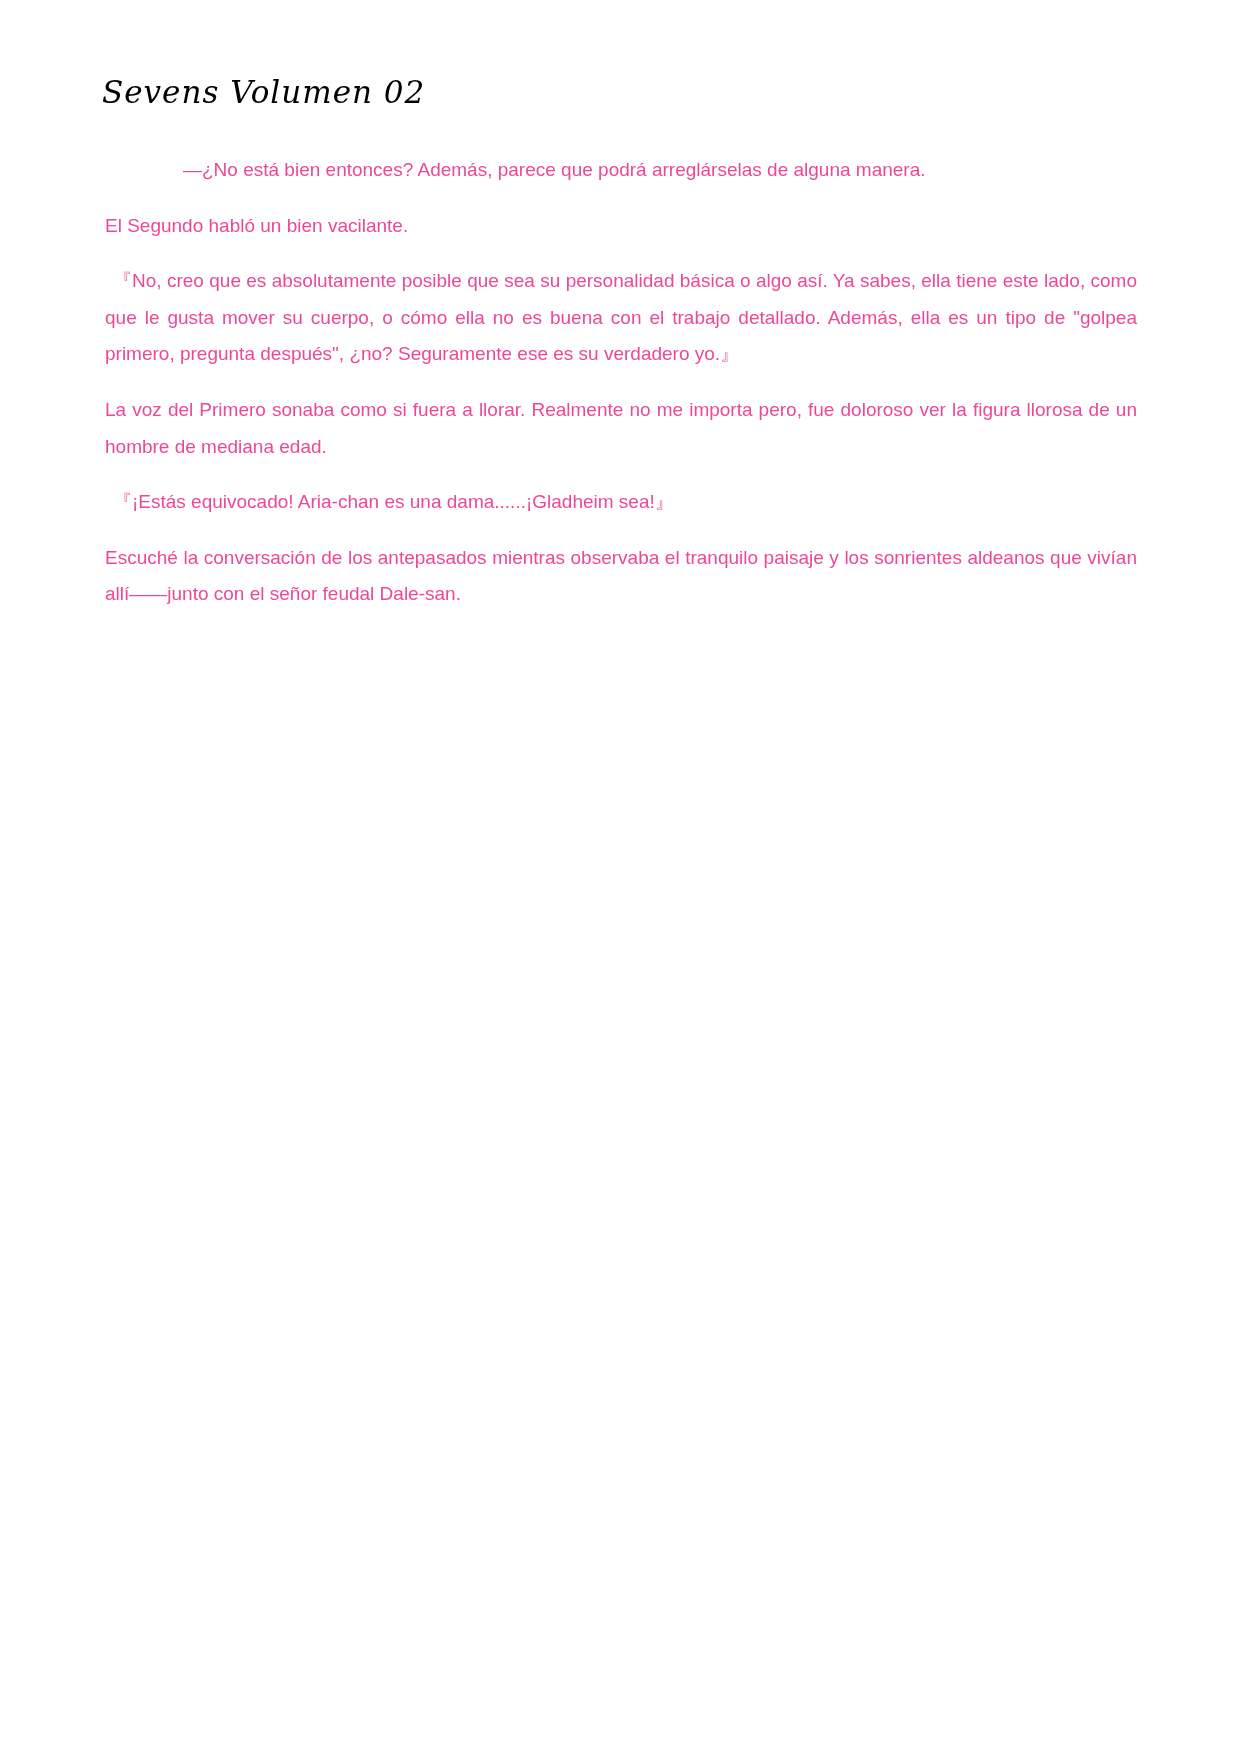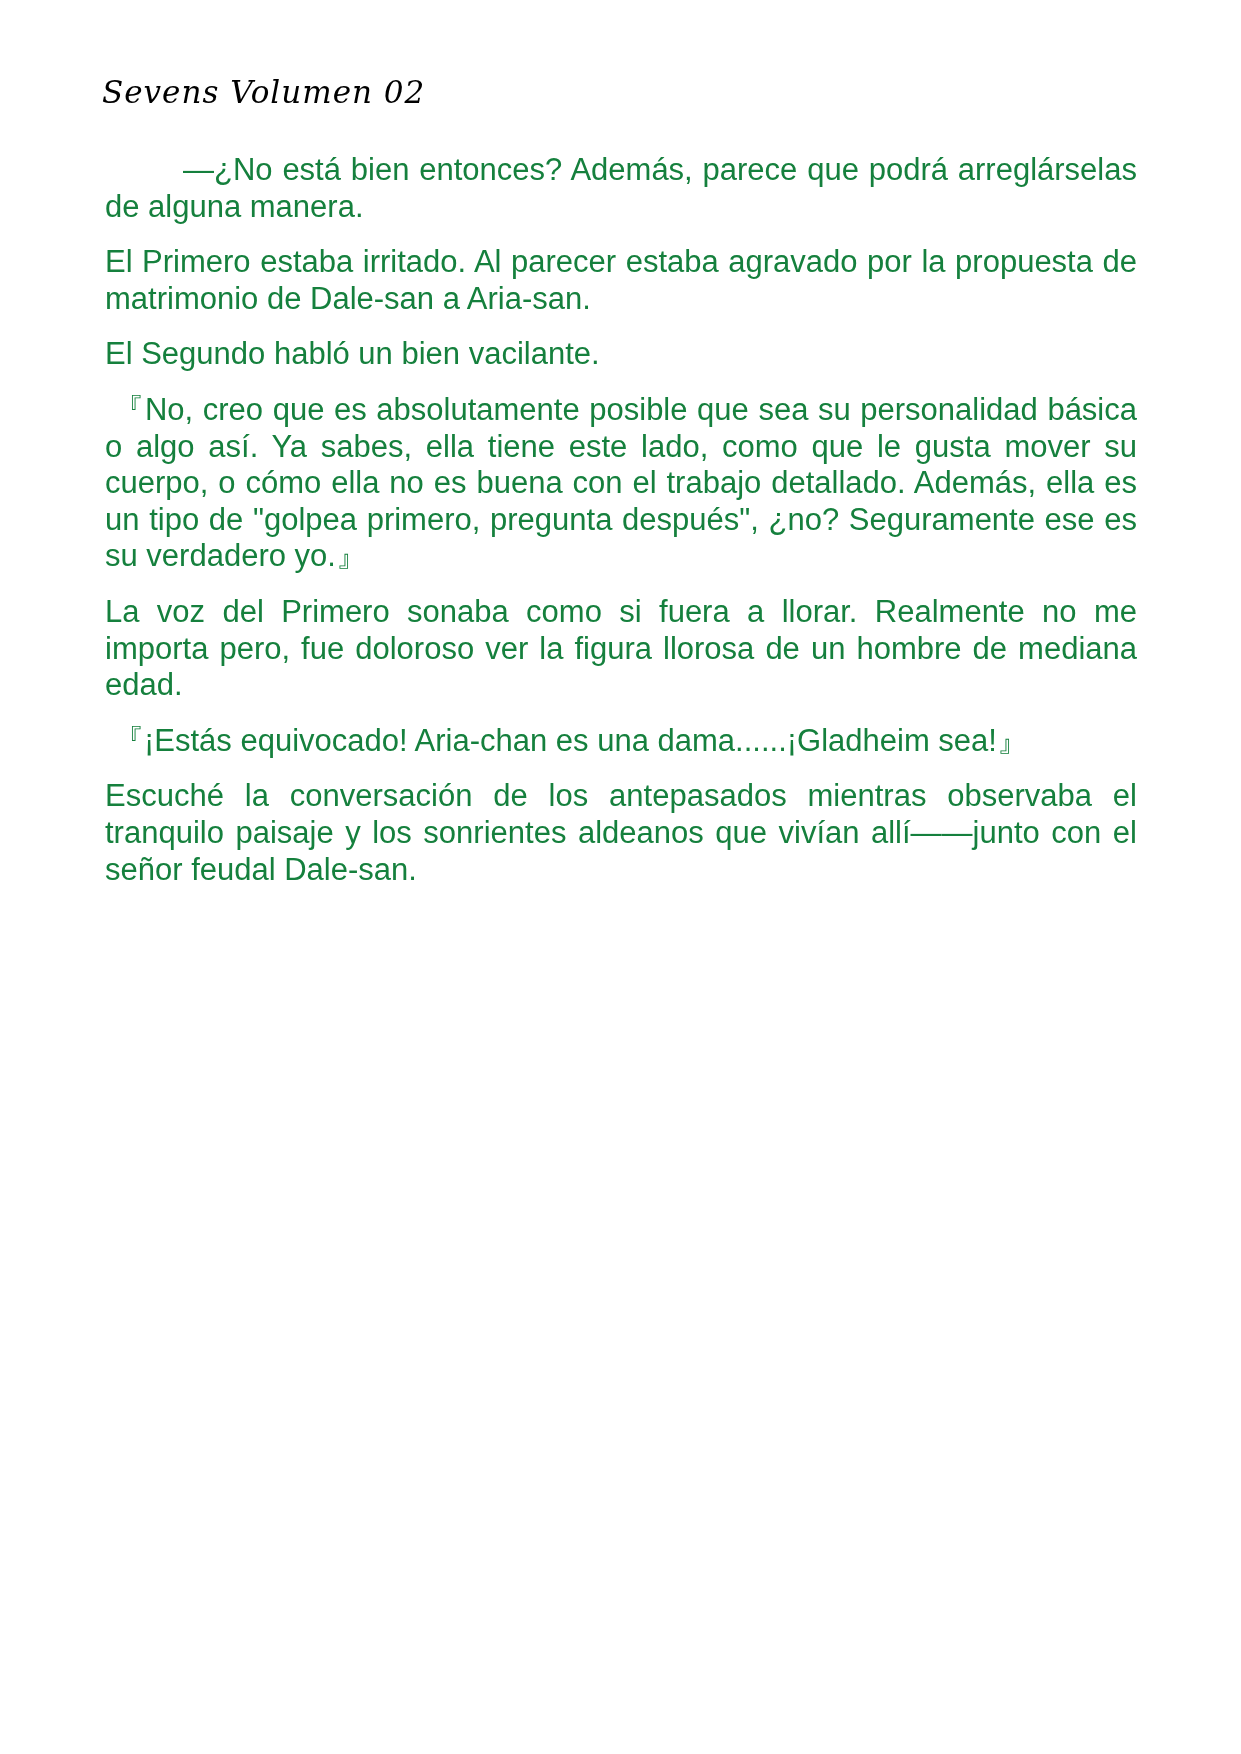--- a/index.html
+++ b/index.html
@@ -31,23 +31,23 @@
     white-space: nowrap;
   }
 
   
   .page-body {
     position: absolute;
     left: 105px;
     top: 152px;
     width: 1032px;
     font-family: "Liberation Sans", "DejaVu Sans", sans-serif;
-    font-size: 31px;
+    font-size: 19px;
     line-height: 36.6px;
-    color: #15803d;
+    color: #ec4899;
   }
   .page-body p {
     margin: 0 0 19px 0;
     text-align: justify;
     text-align-last: left;
   }
   .p-indent { text-indent: 78px; }
   .p-quote  { text-indent: 8px; }
 
   
@@ -93,21 +93,20 @@
 <body>
 
 <div class="page">
 
   <div class="page-header">
     <span>Sevens Volumen 02</span>
   </div>
 
   <div class="page-body">
     <p class="p-indent">—¿No está bien entonces? Además, parece que podrá arreglárselas de alguna manera.</p>
-    <p>El Primero estaba irritado. Al parecer estaba agravado por la propuesta de matrimonio de Dale-san a Aria-san.</p>
     <p>El Segundo habló un bien vacilante.</p>
     <p class="p-quote">『No, creo que es absolutamente posible que sea su personalidad básica o algo así. Ya sabes, ella tiene este lado, como que le gusta mover su cuerpo, o cómo ella no es buena con el trabajo detallado. Además, ella es un tipo de "golpea primero, pregunta después", ¿no? Seguramente ese es su verdadero yo.』</p>
     <p>La voz del Primero sonaba como si fuera a llorar. Realmente no me importa pero, fue doloroso ver la figura llorosa de un hombre de mediana edad.</p>
     <p class="p-quote">『¡Estás equivocado! Aria-chan es una dama......¡Gladheim sea!』</p>
     <p>Escuché la conversación de los antepasados mientras observaba el tranquilo paisaje y los sonrientes aldeanos que vivían allí——junto con el señor feudal Dale-san.</p>
   </div>
 
   <div class="footer-rule">
     <div class="rule-accent"></div>
     <div class="rule-thick"></div>

